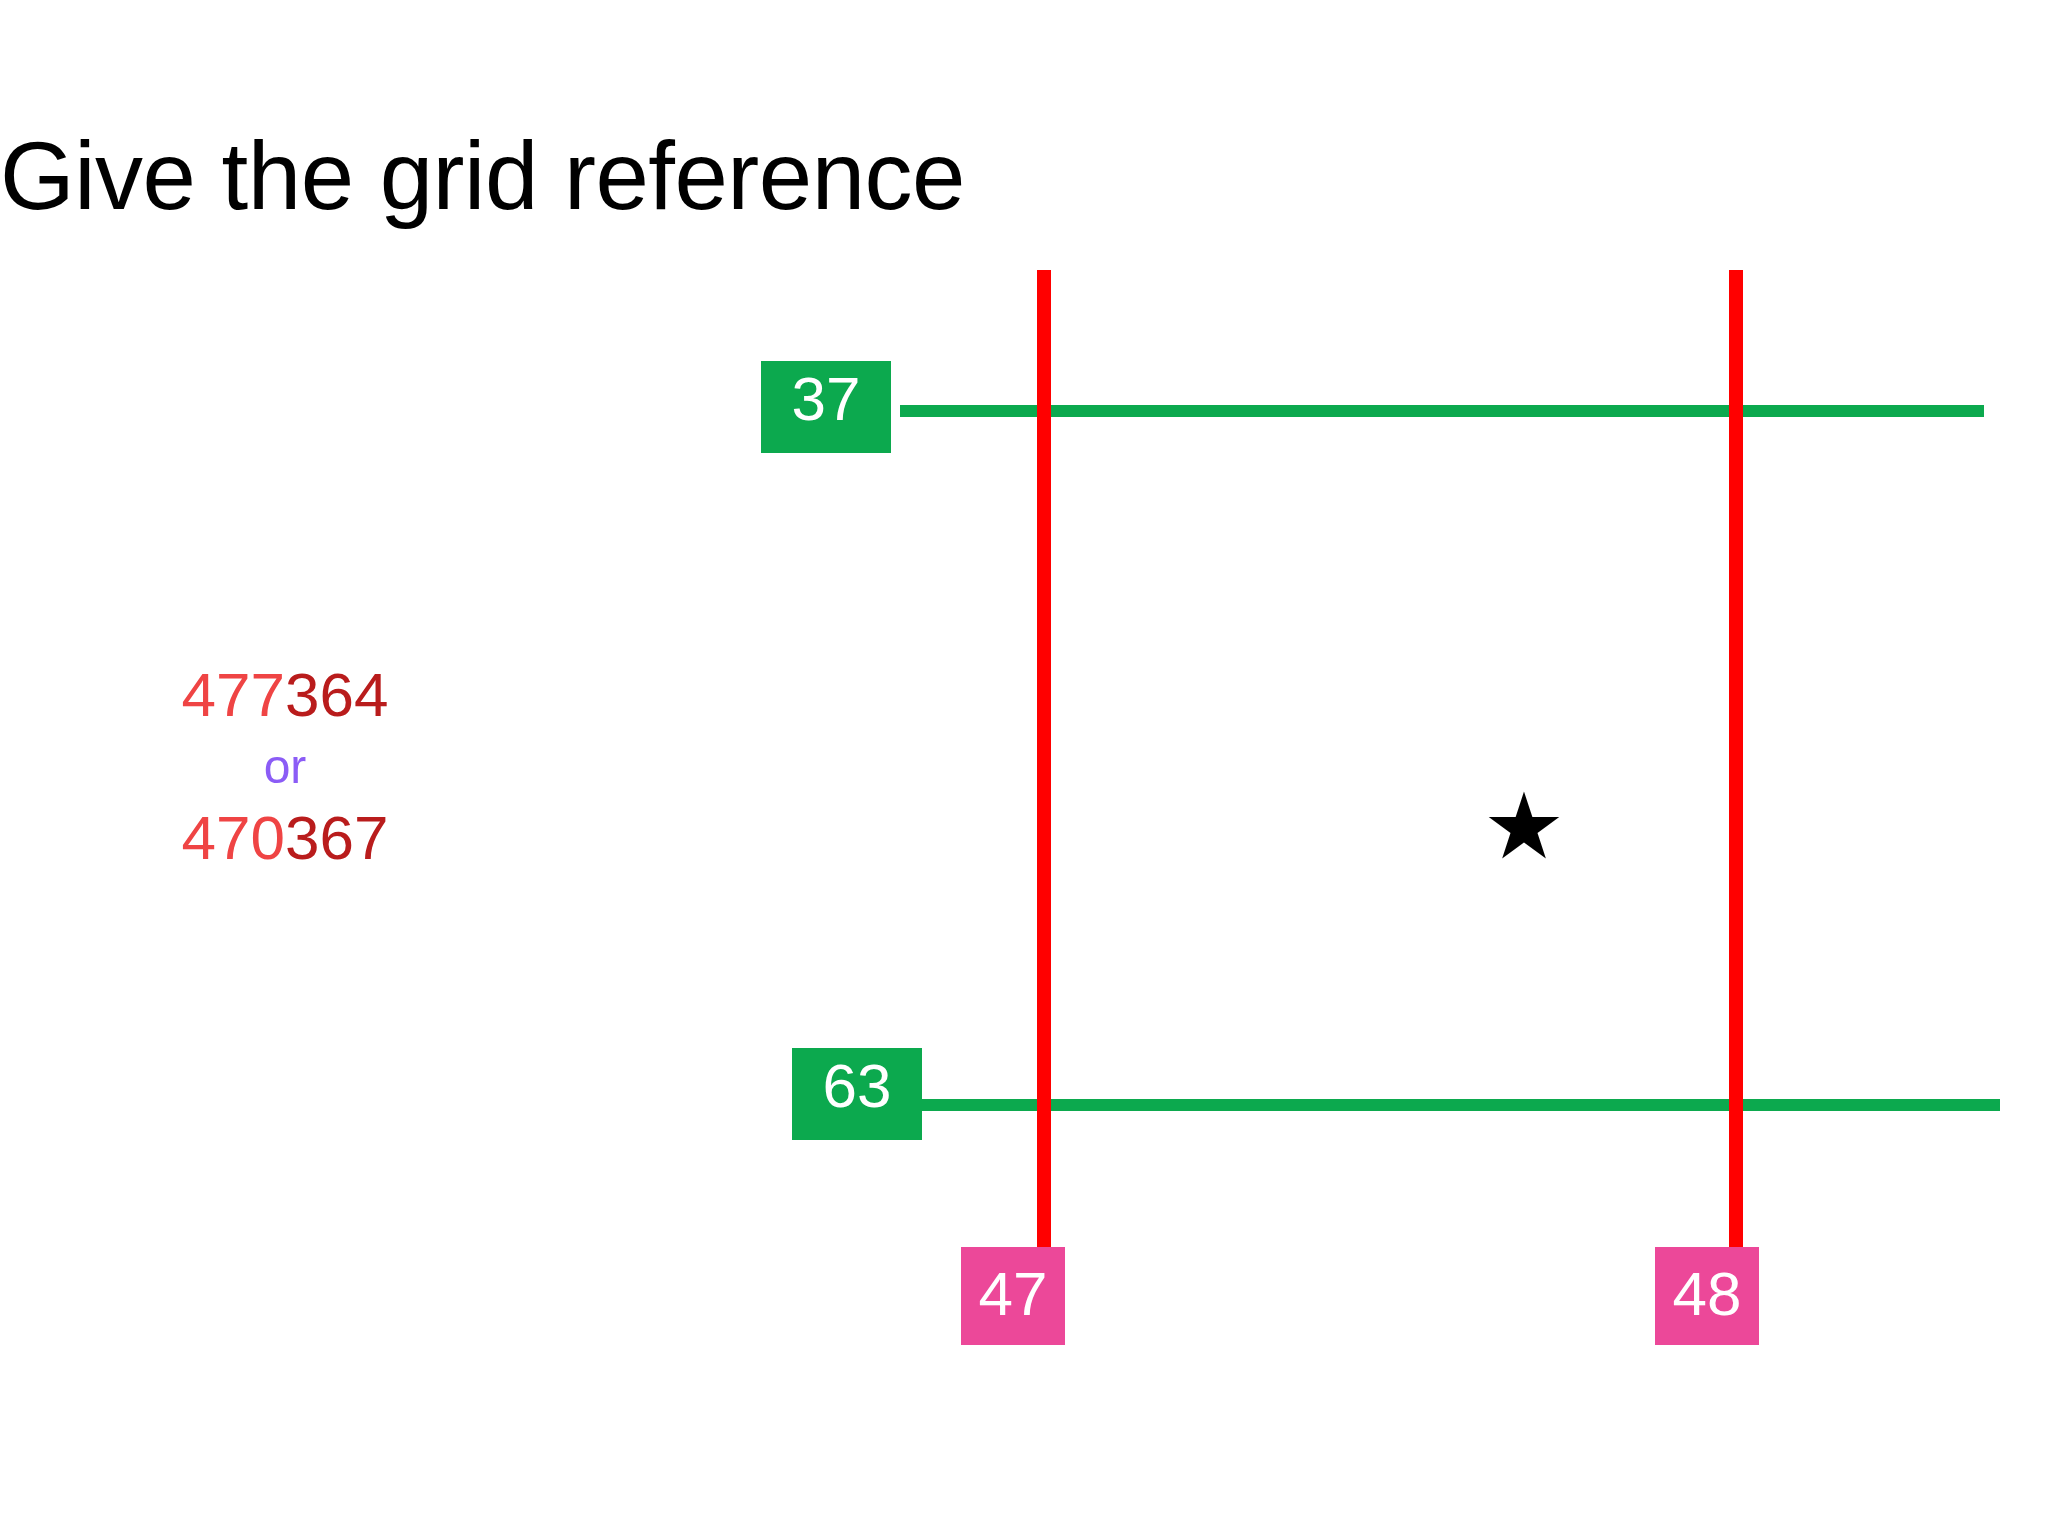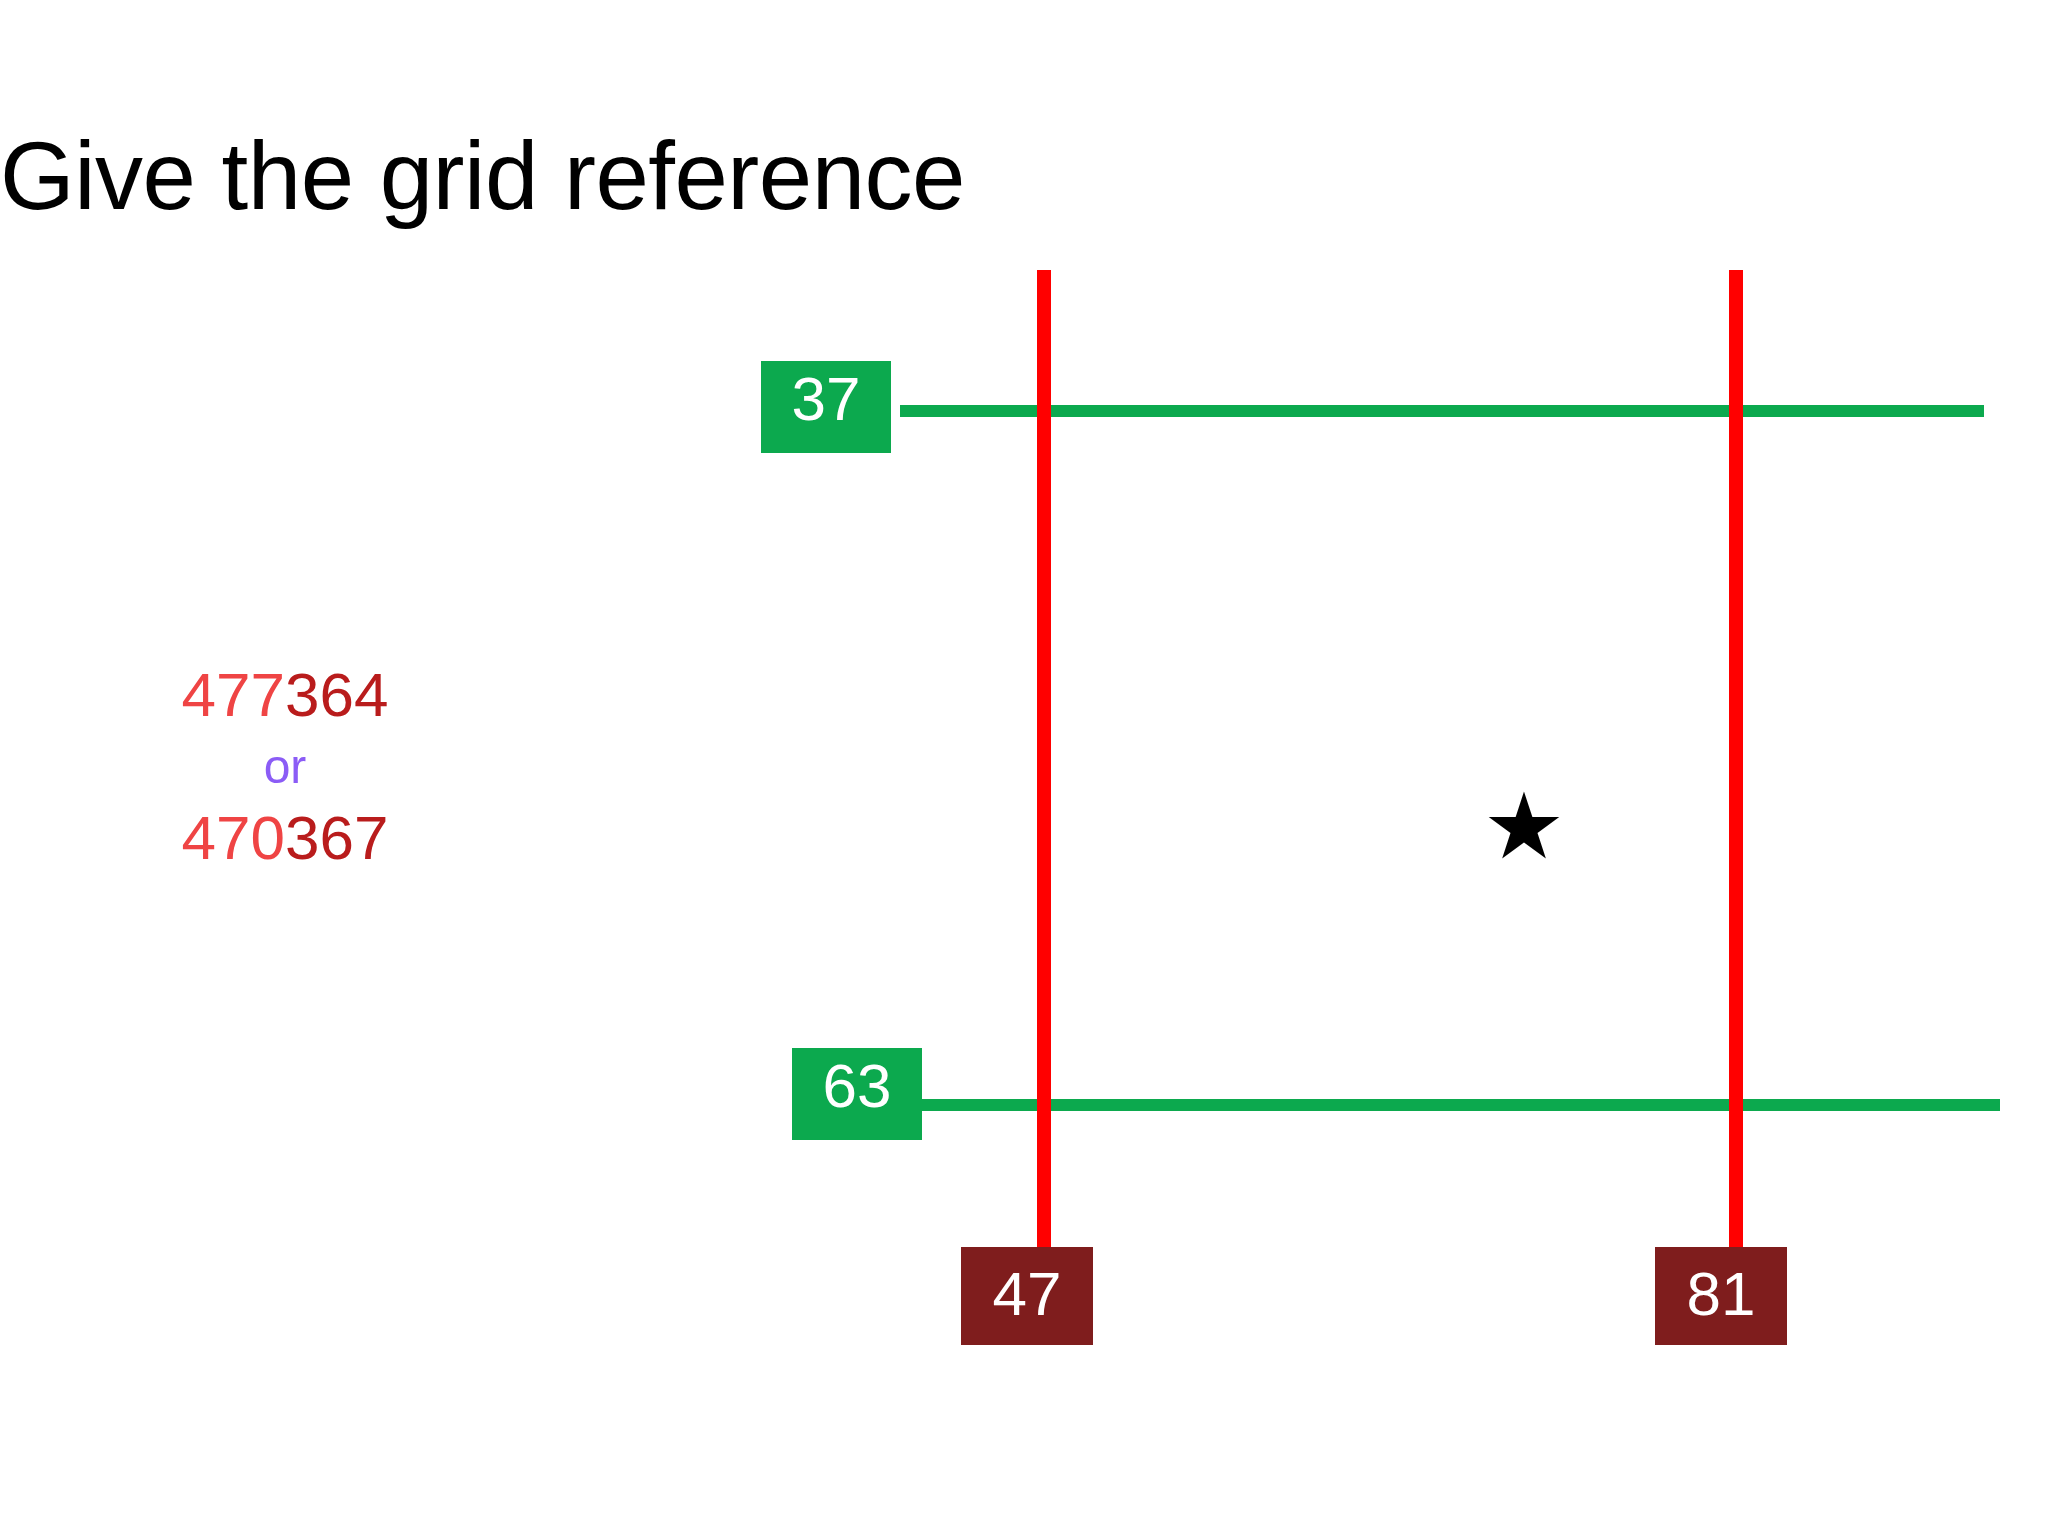--- a/index.html
+++ b/index.html
@@ -77,22 +77,22 @@
     line-height: 1;
   }
   .label-north {
     background: #0CA94E;
     width: 130px;
     height: 92px;
     padding-bottom: 16px;
     box-sizing: border-box;
   }
   .label-east {
-    background: #7f1d1d;
-    width: 132px;
+    background: #ec4899;
+    width: 104px;
     height: 98px;
     padding-bottom: 4px;
     box-sizing: border-box;
   }
 
   
   #star {
     position: absolute;
     left: 1478px;
     top: 780px;
@@ -121,17 +121,17 @@
   <div class="hline" style="left:900px; top:405px; width:1084px;"></div>
   <div class="hline" style="left:900px; top:1099px; width:1100px;"></div>
 
   <div class="vline" style="left:1037px; top:270px; width:14px; height:980px;"></div>
   <div class="vline" style="left:1729px; top:270px; width:14px; height:980px;"></div>
 
   <div class="label-box label-north" style="left:761px; top:361px;">37</div>
   <div class="label-box label-north" style="left:792px; top:1048px;">63</div>
 
   <div class="label-box label-east" style="left:961px; top:1247px;">47</div>
-  <div class="label-box label-east" style="left:1655px; top:1247px;">81</div>
+  <div class="label-box label-east" style="left:1655px; top:1247px;">48</div>
 
   <div id="star">★</div>
 
 </div>
 
 </body></html>

